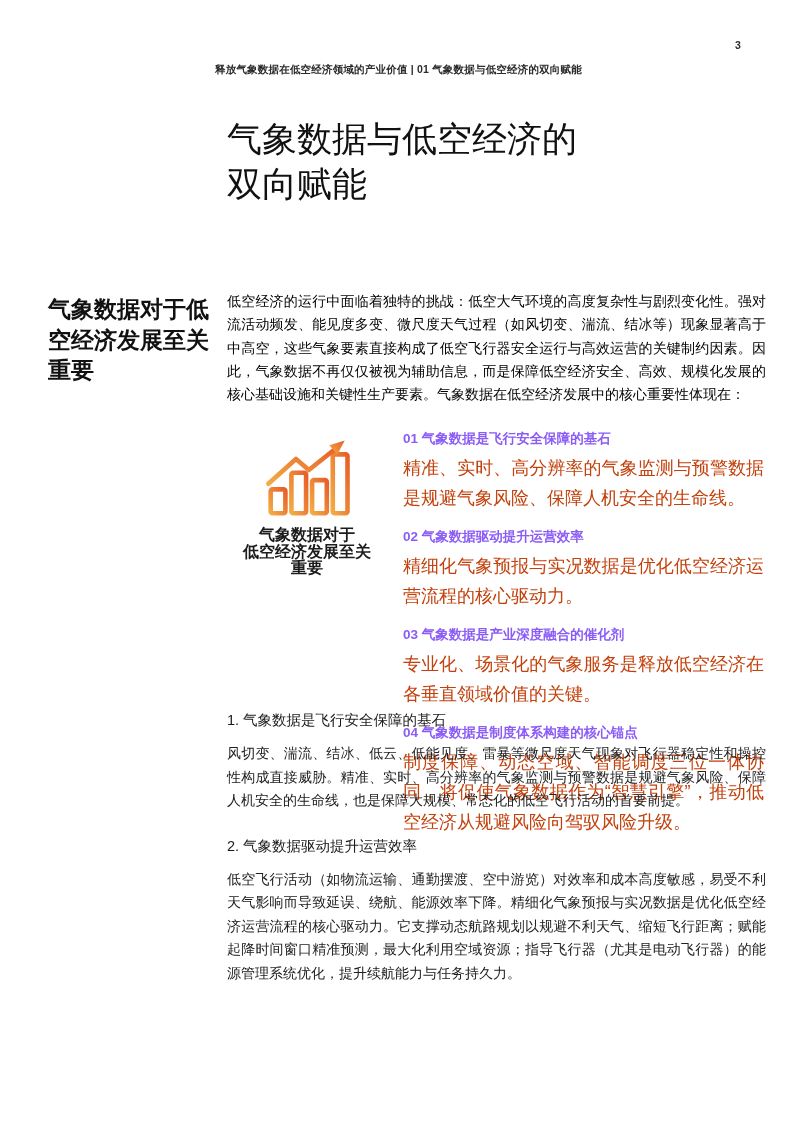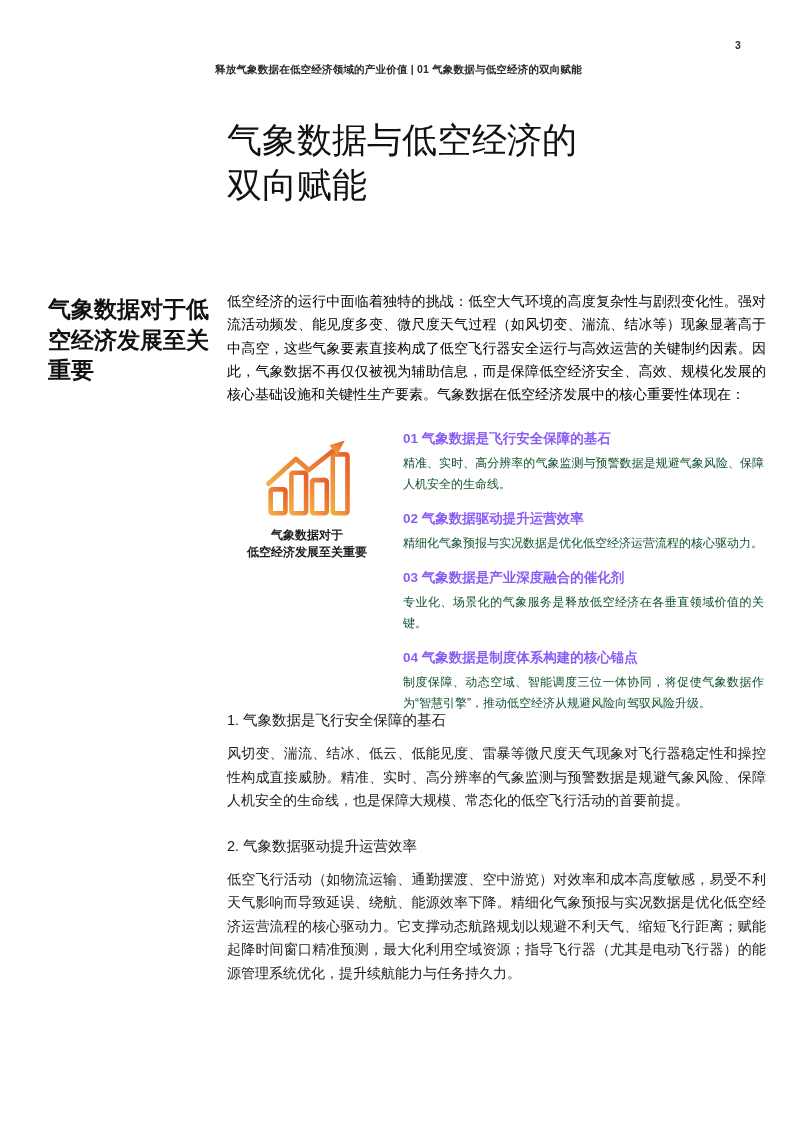--- a/index.html
+++ b/index.html
@@ -38,21 +38,21 @@
     left: 51px;
     top: 112px;
     width: 130px;
     height: 130px;
   }
   .chapter-title {
     position: absolute;
     left: 227px;
     top: 117px;
     width: 430px;
-    font-family: Liberation Sans, sans-serif;
+    font-family: Liberation Serif, serif;
     font-size: 35px;
     line-height: 45px;
     color: #111111;
     font-weight: 500;
   }
   .sidebar-heading {
     position: absolute;
     left: 48px;
     top: 295px;
     width: 174px;
@@ -75,43 +75,43 @@
   .figure-block {
     position: absolute;
     left: 236px;
     top: 432px;
     width: 142px;
     text-align: center;
   }
   .figure-block svg { display: block; margin: 0 auto; }
   .figure-caption {
     margin-top: 7px;
-    font-size: 12px;
+    font-size: 16px;
     font-weight: 700;
     line-height: 16.5px;
     color: #1c1c1c;
   }
   .key-points {
     position: absolute;
     left: 403px;
     top: 430px;
     width: 361px;
   }
   .key-point { margin-bottom: 15px; }
   .key-point-heading {
     font-size: 13.5px;
     font-weight: 700;
     color: #8b5cf6;
     margin-bottom: 5px;
   }
   .key-point-body {
-    font-size: 12px;
-    line-height: 21px;
+    font-size: 18px;
+    line-height: 30px;
     text-align: justify;
-    color: #14532d;
+    color: #c2410c;
   }
   .sections {
     position: absolute;
     left: 227px;
     top: 711px;
     width: 539px;
   }
   .section-heading {
     font-size: 14.5px;
     font-weight: 400;

